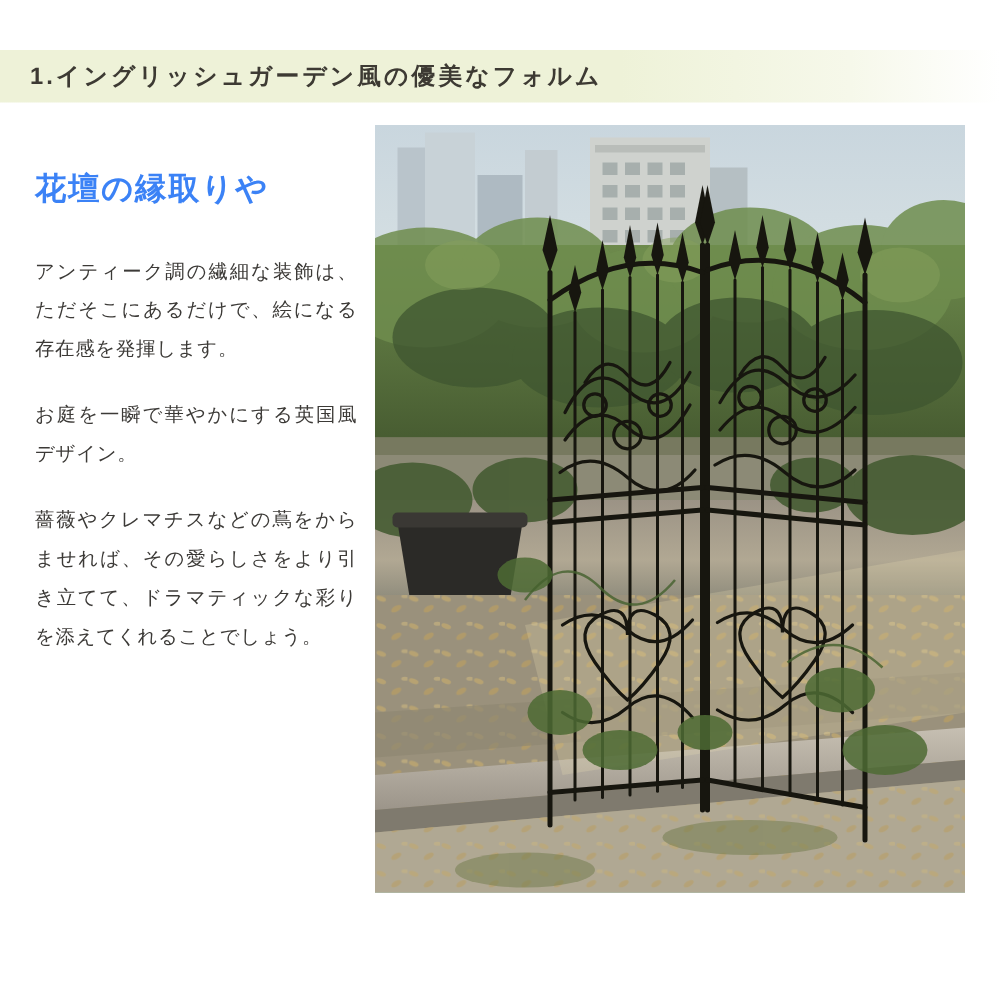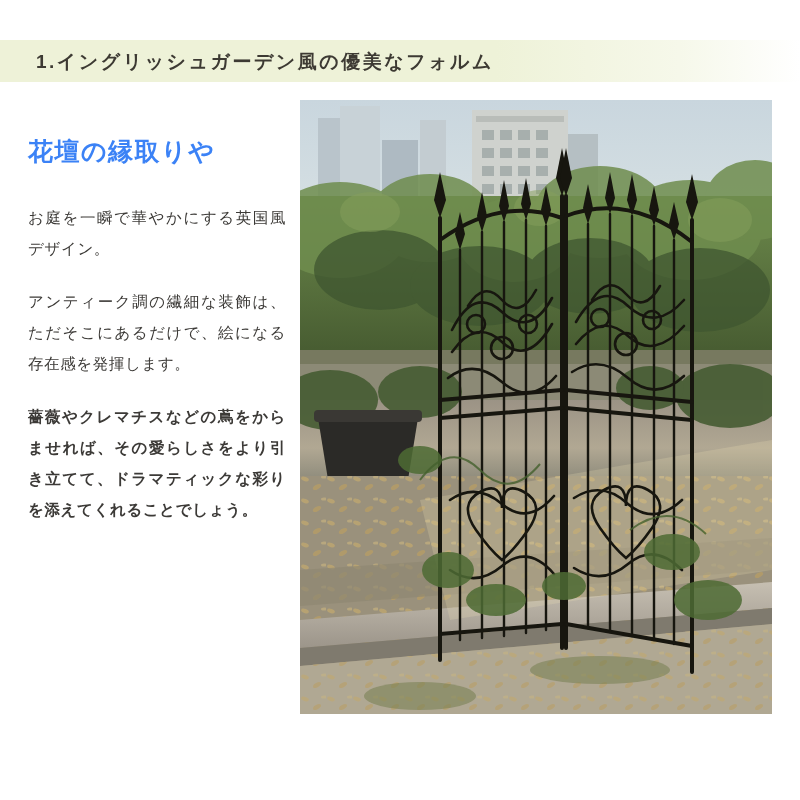--- a/index.html
+++ b/index.html
@@ -26,21 +26,21 @@
     position: absolute;
     left: 0;
     top: 40px;
     width: 800px;
     height: 42px;
     background: linear-gradient(to right, #eef2d8 0%, #eef2d8 62%, #f6f8ea 85%, #ffffff 100%);
     display: flex;
     align-items: center;
   }
   .heading-text {
-    padding-left: 36px;
+    padding-left: 24px;
     font-size: 19px;
     font-weight: bold;
     color: #3d3a33;
     letter-spacing: 2.5px;
     line-height: 1;
     white-space: nowrap;
   }
 
   
   .text-col {
@@ -61,21 +61,21 @@
 
   .para {
     color: #3c3a37;
     font-size: 15.5px;
     line-height: 2.0;
     letter-spacing: 0.6px;
     margin: 0 0 22px 0;
     text-align: justify;
     text-justify: inter-character;
   }
-  .para:last-child { margin-bottom: 0; font-weight: bold; }
+  .para:last-child { margin-bottom: 0; }
 
   
   .photo {
     position: absolute;
     left: 300px;
     top: 100px;
     width: 472px;
     height: 614px;
     overflow: hidden;
     background: #6d7d5a;
@@ -88,22 +88,22 @@
 <div class="page">
 
   <div class="heading-bar">
     <div class="heading-text">1.イングリッシュガーデン風の優美なフォルム</div>
   </div>
 
   <div class="text-col">
     <h2 class="lead">
       <span>花壇の縁取りや</span>
     </h2>
+    <p class="para">アンティーク調の繊細な装飾は、ただそこにあるだけで、絵になる存在感を発揮します。</p>
     <p class="para">お庭を一瞬で華やかにする英国風デザイン。</p>
-    <p class="para">アンティーク調の繊細な装飾は、ただそこにあるだけで、絵になる存在感を発揮します。</p>
     <p class="para">薔薇やクレマチスなどの蔦をからませれば、その愛らしさをより引き立てて、ドラマティックな彩りを添えてくれることでしょう。</p>
   </div>
 
   <div class="photo">
     <svg width="472" height="614" viewBox="0 0 472 614" xmlns="http://www.w3.org/2000/svg">
       <defs>
         <linearGradient id="skyGrad" x1="0" y1="0" x2="0" y2="1">
           <stop offset="0%" stop-color="#c9d6de"></stop>
           <stop offset="100%" stop-color="#dee6e6"></stop>
         </linearGradient>

